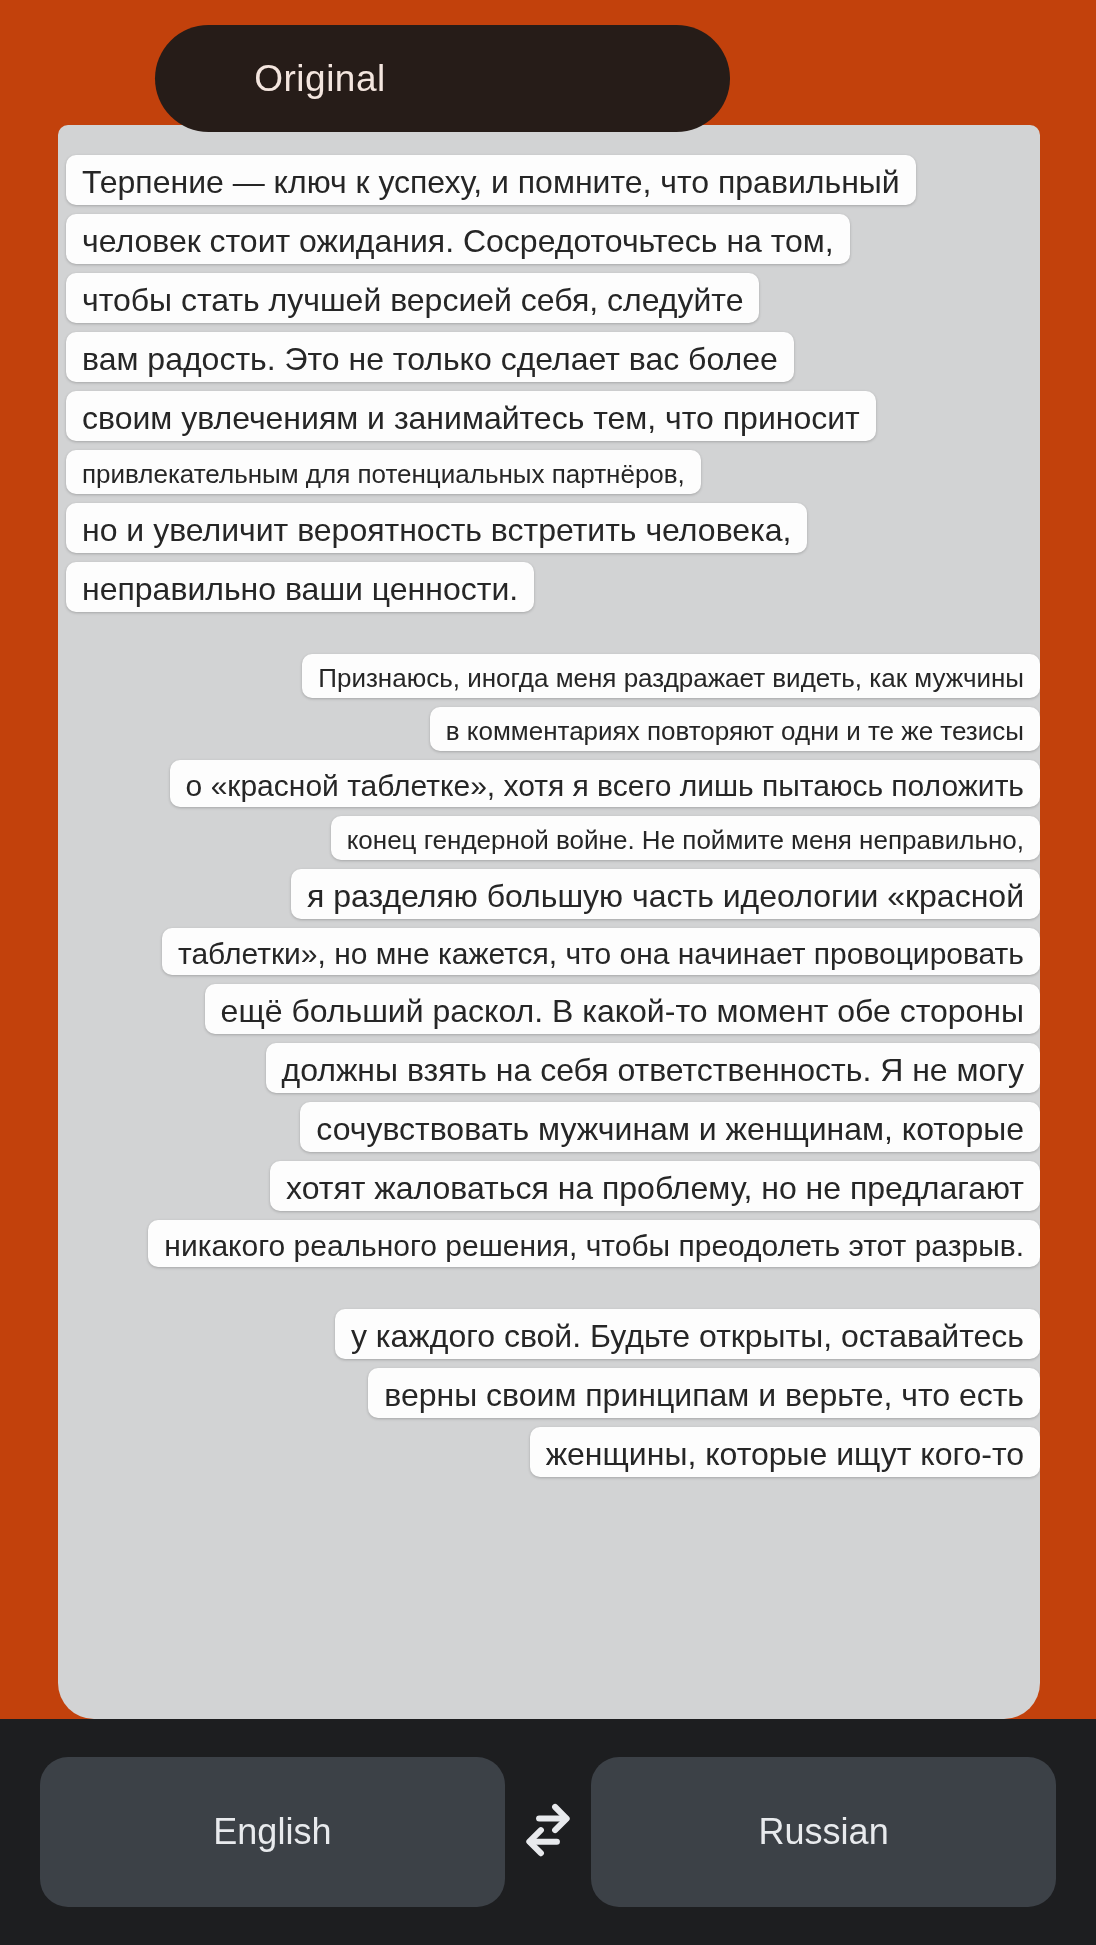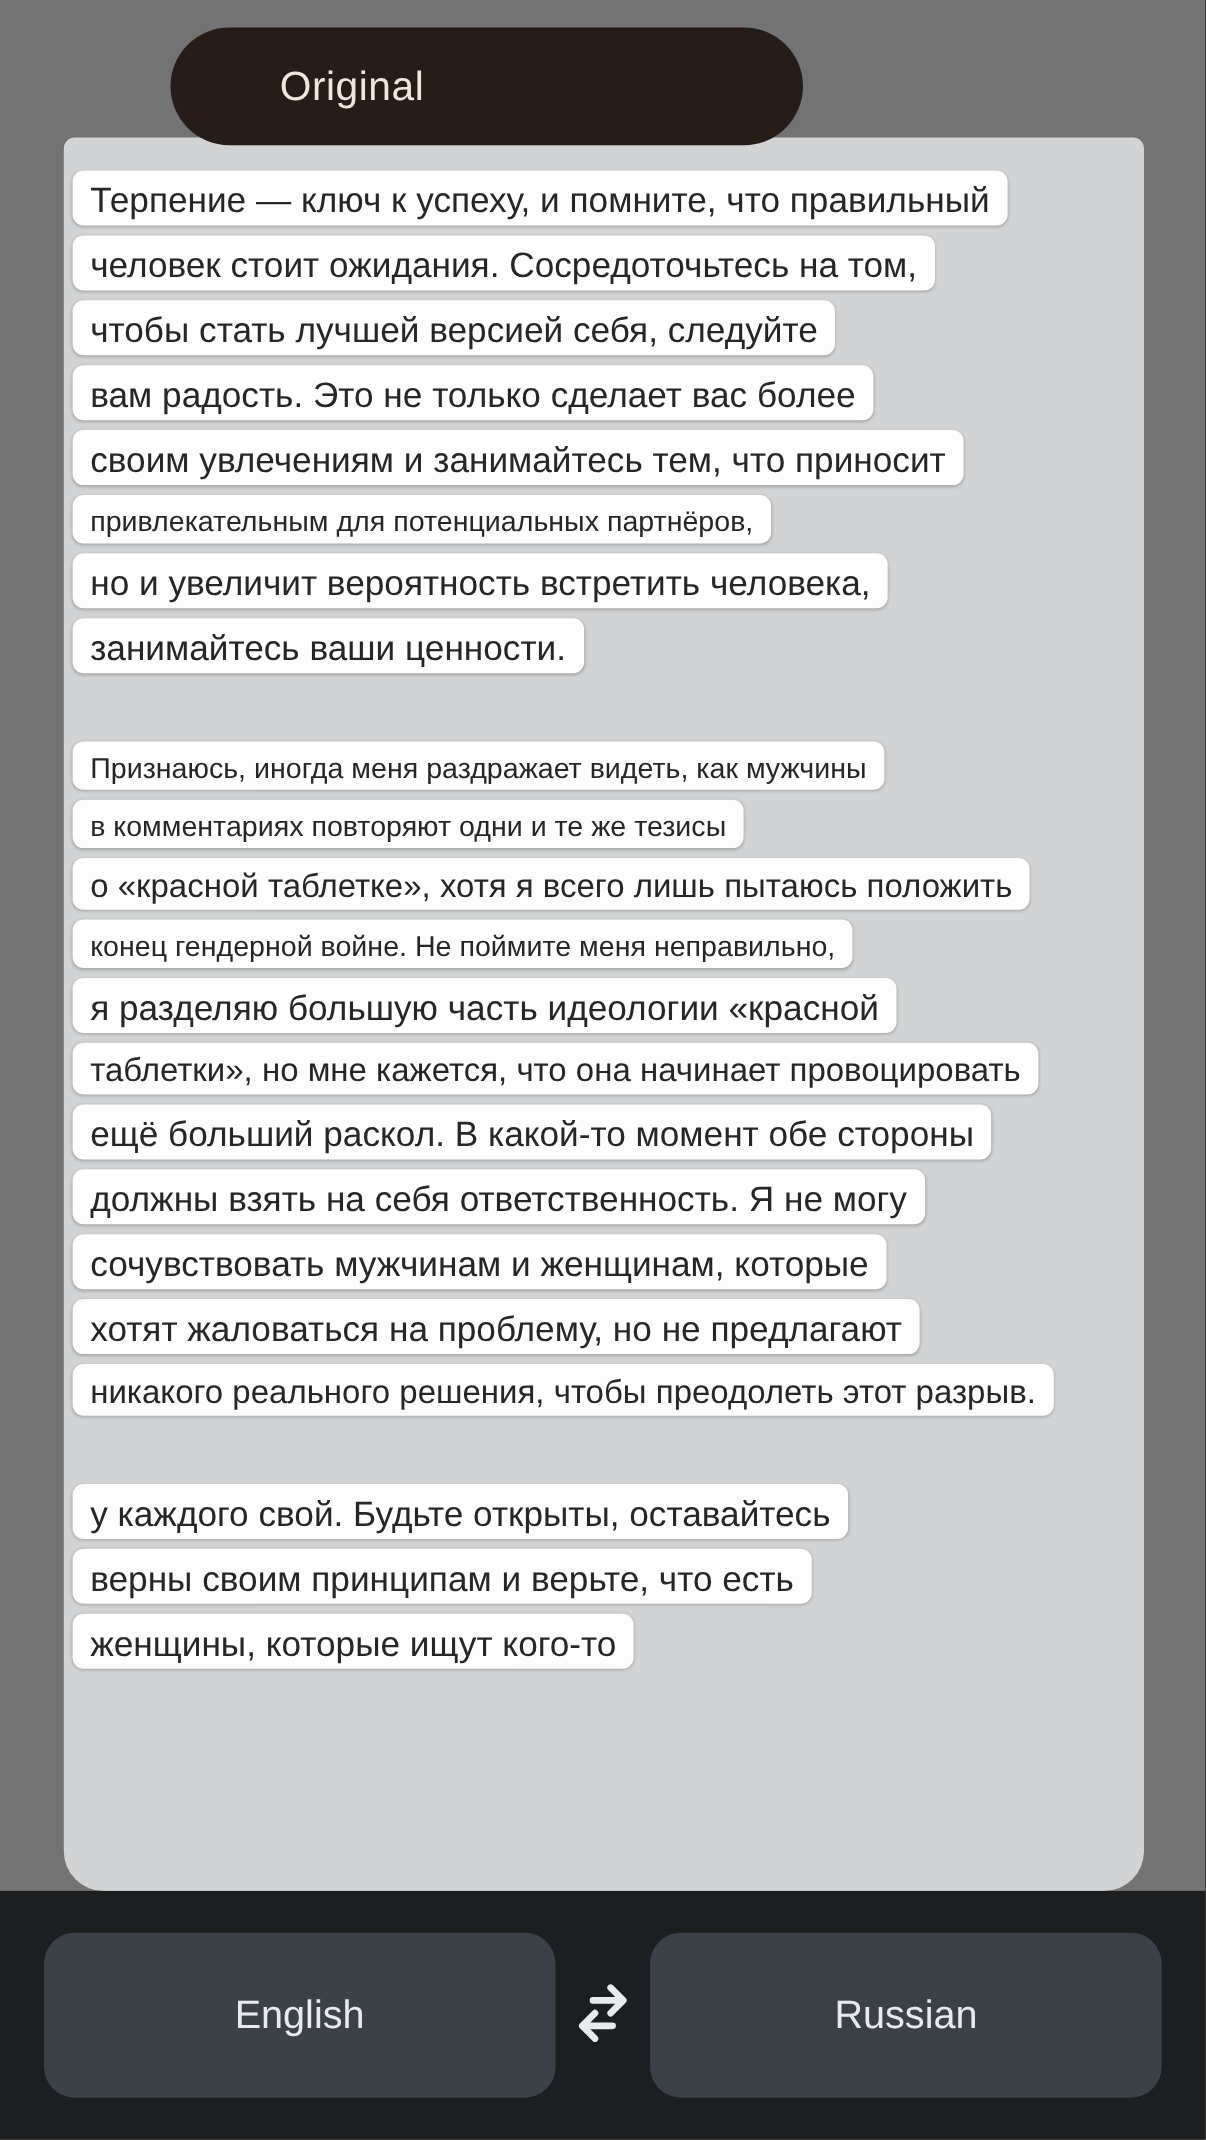--- a/index.html
+++ b/index.html
@@ -1,17 +1,17 @@
 <!DOCTYPE html>
 <html><head>
 <meta charset="utf-8">
 <style>
   html,body{margin:0;padding:0;background:#000;}
   body{font-family:"Liberation Sans", sans-serif; -webkit-font-smoothing:antialiased;}
-  .screen{position:relative;width:1096px;height:1945px;background:#737373;overflow:hidden;}
+  .screen{position:relative;width:1096px;height:1945px;background:#c2410c;overflow:hidden;}
 
   
   .toggle-group{
     position:absolute;left:155px;top:25px;width:575px;height:107px;
     background:var(--toggle-bg,#261c18);border-radius:54px;z-index:5;
     display:flex;align-items:center;
   }
   .toggle-btn{
     height:79px;border-radius:40px;display:flex;align-items:center;justify-content:center;
     font-size:37px;color:var(--toggle-text,#f3e5de);letter-spacing:.5px;
@@ -26,21 +26,21 @@
   
   .content-area{
     position:absolute;left:58px;top:125px;width:982px;height:1594px;
     background:var(--content-bg,#d2d3d4);
     border-radius:10px 10px 36px 36px;
     overflow:hidden;z-index:1;
     padding:0;box-sizing:border-box;
   }
   .text-wrap{padding:30px 0 0 8px;}
   .paragraph{margin:0;}
-  .paragraph + .paragraph{margin-top:62px;}
+  .paragraph + .paragraph{margin-top:42px;text-align:right;}
   .line-row{margin:0 0 9px 0;}
   .line{
     display:inline-block;max-width:960px;
     background:var(--line-bg,#fdfdfd);
     color:var(--line-text,#262626);
     border-radius:10px;padding:9px 16px 4px 16px;
     box-shadow:0 1px 3px rgba(0,0,0,.22);
     white-space:nowrap;
   }
   .size-lg{font-size:32px;}
@@ -80,21 +80,21 @@
   <div class="content-area">
     <div class="text-wrap">
         <div class="paragraph">
           <div class="line-row"><div class="line size-lg">Терпение — ключ к успеху, и помните, что правильный</div></div>
           <div class="line-row"><div class="line size-lg">человек стоит ожидания. Сосредоточьтесь на том,</div></div>
           <div class="line-row"><div class="line size-lg">чтобы стать лучшей версией себя, следуйте</div></div>
           <div class="line-row"><div class="line size-lg">вам радость. Это не только сделает вас более</div></div>
           <div class="line-row"><div class="line size-lg">своим увлечениям и занимайтесь тем, что приносит</div></div>
           <div class="line-row"><div class="line size-md">привлекательным для потенциальных партнёров,</div></div>
           <div class="line-row"><div class="line size-lg">но и увеличит вероятность встретить человека,</div></div>
-          <div class="line-row"><div class="line size-lg">занимайтесь ваши ценности.</div></div>
+          <div class="line-row"><div class="line size-lg">неправильно ваши ценности.</div></div>
         </div>
         <div class="paragraph">
           <div class="line-row"><div class="line size-md">Признаюсь, иногда меня раздражает видеть, как мужчины</div></div>
           <div class="line-row"><div class="line size-md">в комментариях повторяют одни и те же тезисы</div></div>
           <div class="line-row"><div class="line size-sm">о «красной таблетке», хотя я всего лишь пытаюсь положить</div></div>
           <div class="line-row"><div class="line size-md">конец гендерной войне. Не поймите меня неправильно,</div></div>
           <div class="line-row"><div class="line size-lg">я разделяю большую часть идеологии «красной</div></div>
           <div class="line-row"><div class="line size-sm">таблетки», но мне кажется, что она начинает провоцировать</div></div>
           <div class="line-row"><div class="line size-lg">ещё больший раскол. В какой-то момент обе стороны</div></div>
           <div class="line-row"><div class="line size-lg">должны взять на себя ответственность. Я не могу</div></div>

